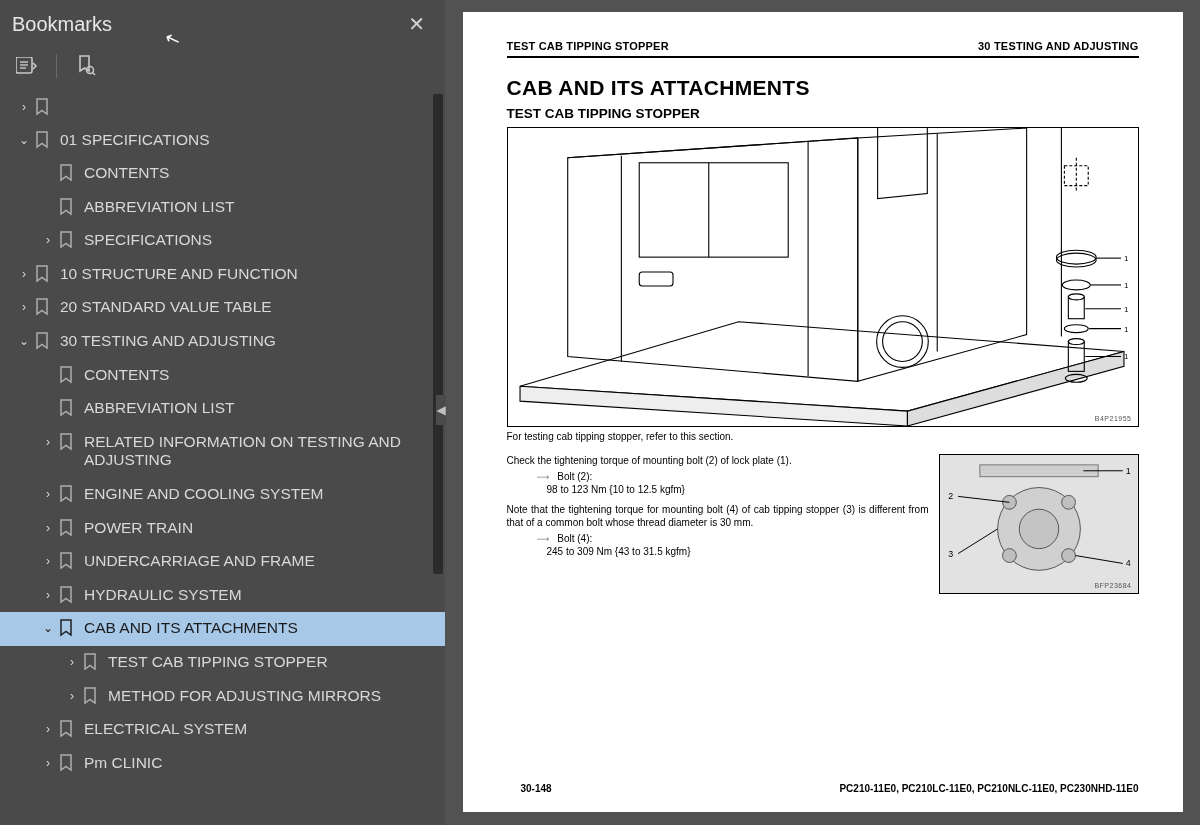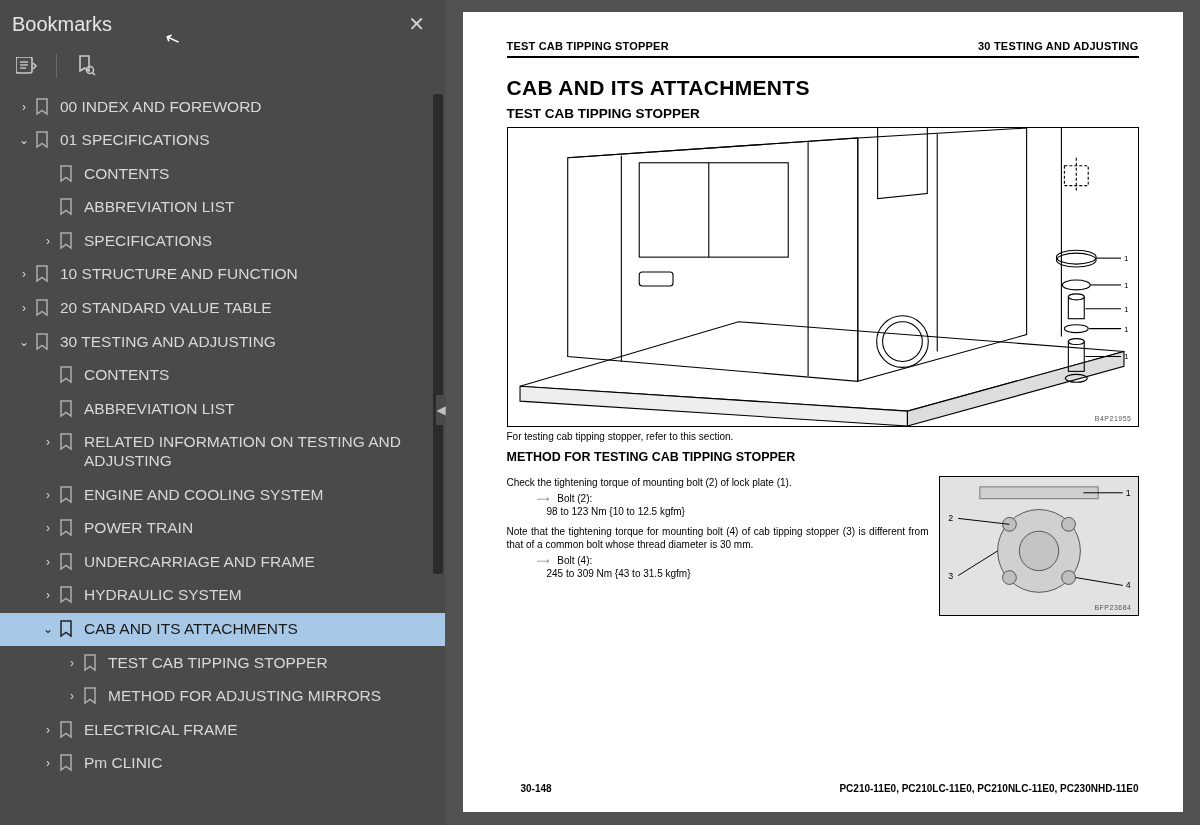--- a/index.html
+++ b/index.html
@@ -265,21 +265,20 @@
 
   <div class="tree-wrap">
     <div class="tree" id="tree">
         <div class="row d0">
           <span class="chev">›</span>
           <span class="bm">
             <svg width="16" height="18" viewBox="0 0 16 18">
               <path d="M3 1 h10 v15 l-5-3.5 L3 16 Z" fill="none" stroke="currentColor" stroke-width="1.5"></path>
             </svg>
           </span>
-          <span class="lbl">00 INDEX AND FOREWORD</span>
         </div>
         <div class="row d0">
           <span class="chev">⌄</span>
           <span class="bm">
             <svg width="16" height="18" viewBox="0 0 16 18">
               <path d="M3 1 h10 v15 l-5-3.5 L3 16 Z" fill="none" stroke="currentColor" stroke-width="1.5"></path>
             </svg>
           </span>
           <span class="lbl">01 SPECIFICATIONS</span>
         </div>
@@ -427,21 +426,21 @@
           </span>
           <span class="lbl">METHOD FOR ADJUSTING MIRRORS</span>
         </div>
         <div class="row d1">
           <span class="chev">›</span>
           <span class="bm">
             <svg width="16" height="18" viewBox="0 0 16 18">
               <path d="M3 1 h10 v15 l-5-3.5 L3 16 Z" fill="none" stroke="currentColor" stroke-width="1.5"></path>
             </svg>
           </span>
-          <span class="lbl">ELECTRICAL FRAME</span>
+          <span class="lbl">ELECTRICAL SYSTEM</span>
         </div>
         <div class="row d1">
           <span class="chev">›</span>
           <span class="bm">
             <svg width="16" height="18" viewBox="0 0 16 18">
               <path d="M3 1 h10 v15 l-5-3.5 L3 16 Z" fill="none" stroke="currentColor" stroke-width="1.5"></path>
             </svg>
           </span>
           <span class="lbl">Pm CLINIC</span>
         </div>
@@ -513,21 +512,20 @@
             <text x="618" y="233" font-size="8" stroke="none" fill="#000">1</text>
 
           <line x1="570" y1="30" x2="570" y2="65" stroke-dasharray="3 2"></line>
           <rect x="558" y="38" width="24" height="20" stroke-dasharray="3 2"></rect>
         </g>
       </svg>
       <span class="figcode">B4P21955</span>
     </div>
 
     <div class="caption">For testing cab tipping stopper, refer to this section.</div>
-    <div class="pg-h3">METHOD FOR TESTING CAB TIPPING STOPPER</div>
 
     <div class="method-row">
       <div class="method-text">
         <div>Check the tightening torque of mounting bolt (2) of lock plate (1).</div>
         <div class="spec">
           <span class="wrench">⟶</span>
           <span class="lab">Bolt (2):</span><br>
           <span class="val">98 to 123 Nm {10 to 12.5 kgfm}</span>
         </div>
         <div>Note that the tightening torque for mounting bolt (4) of cab tipping stopper (3) is different from that of a common bolt whose thread diameter is 30 mm.</div>

